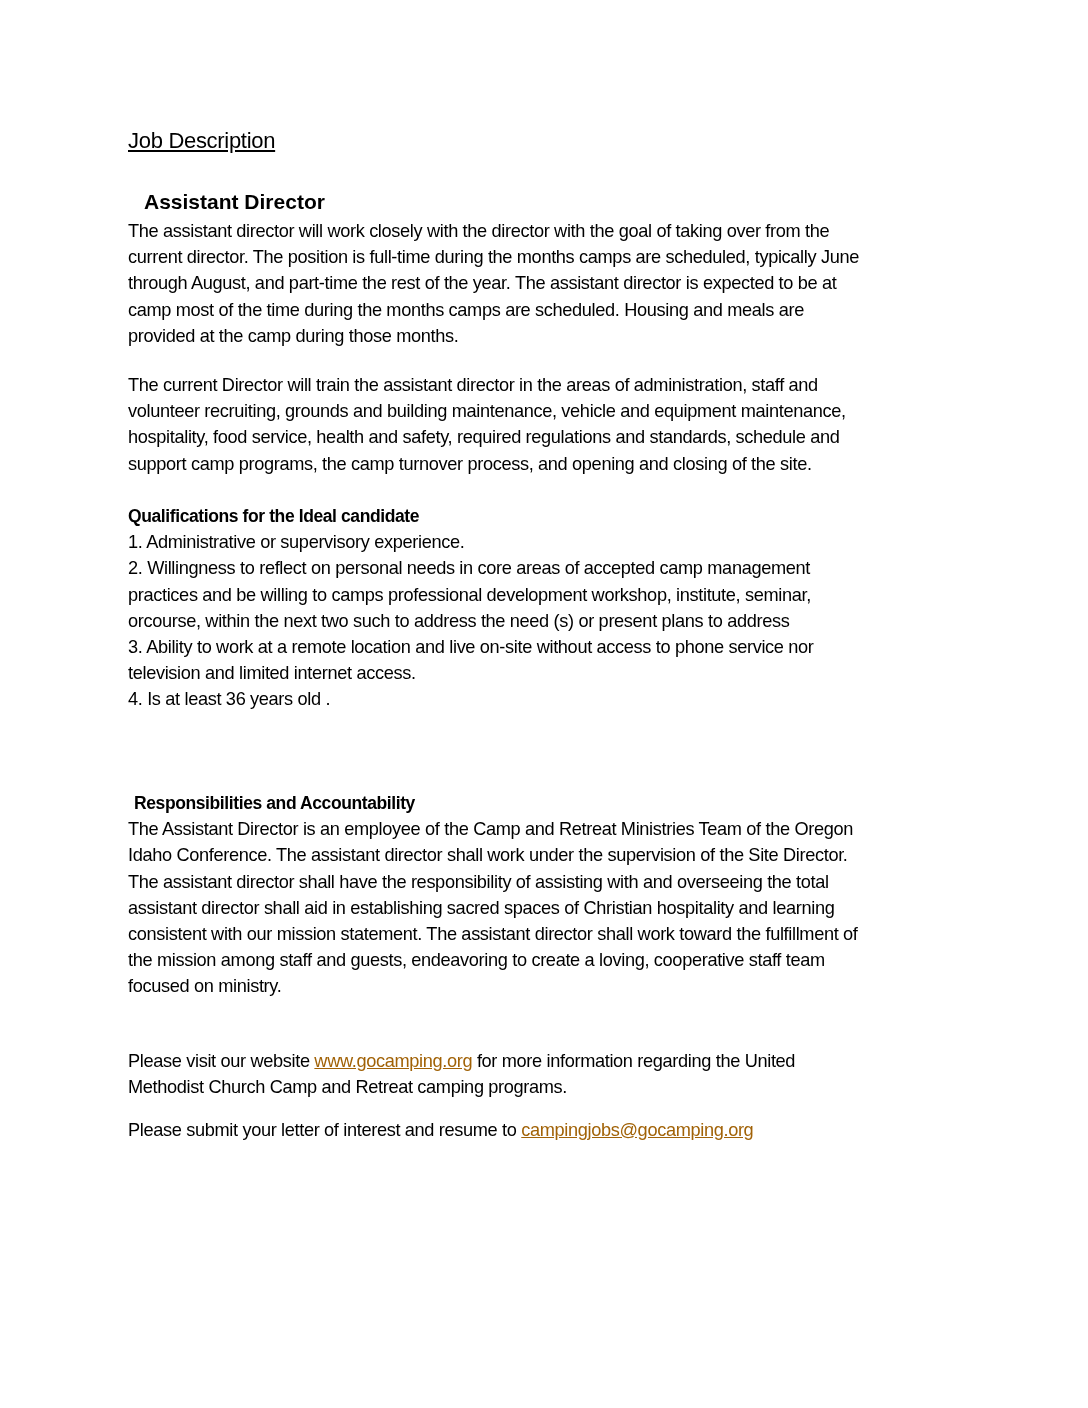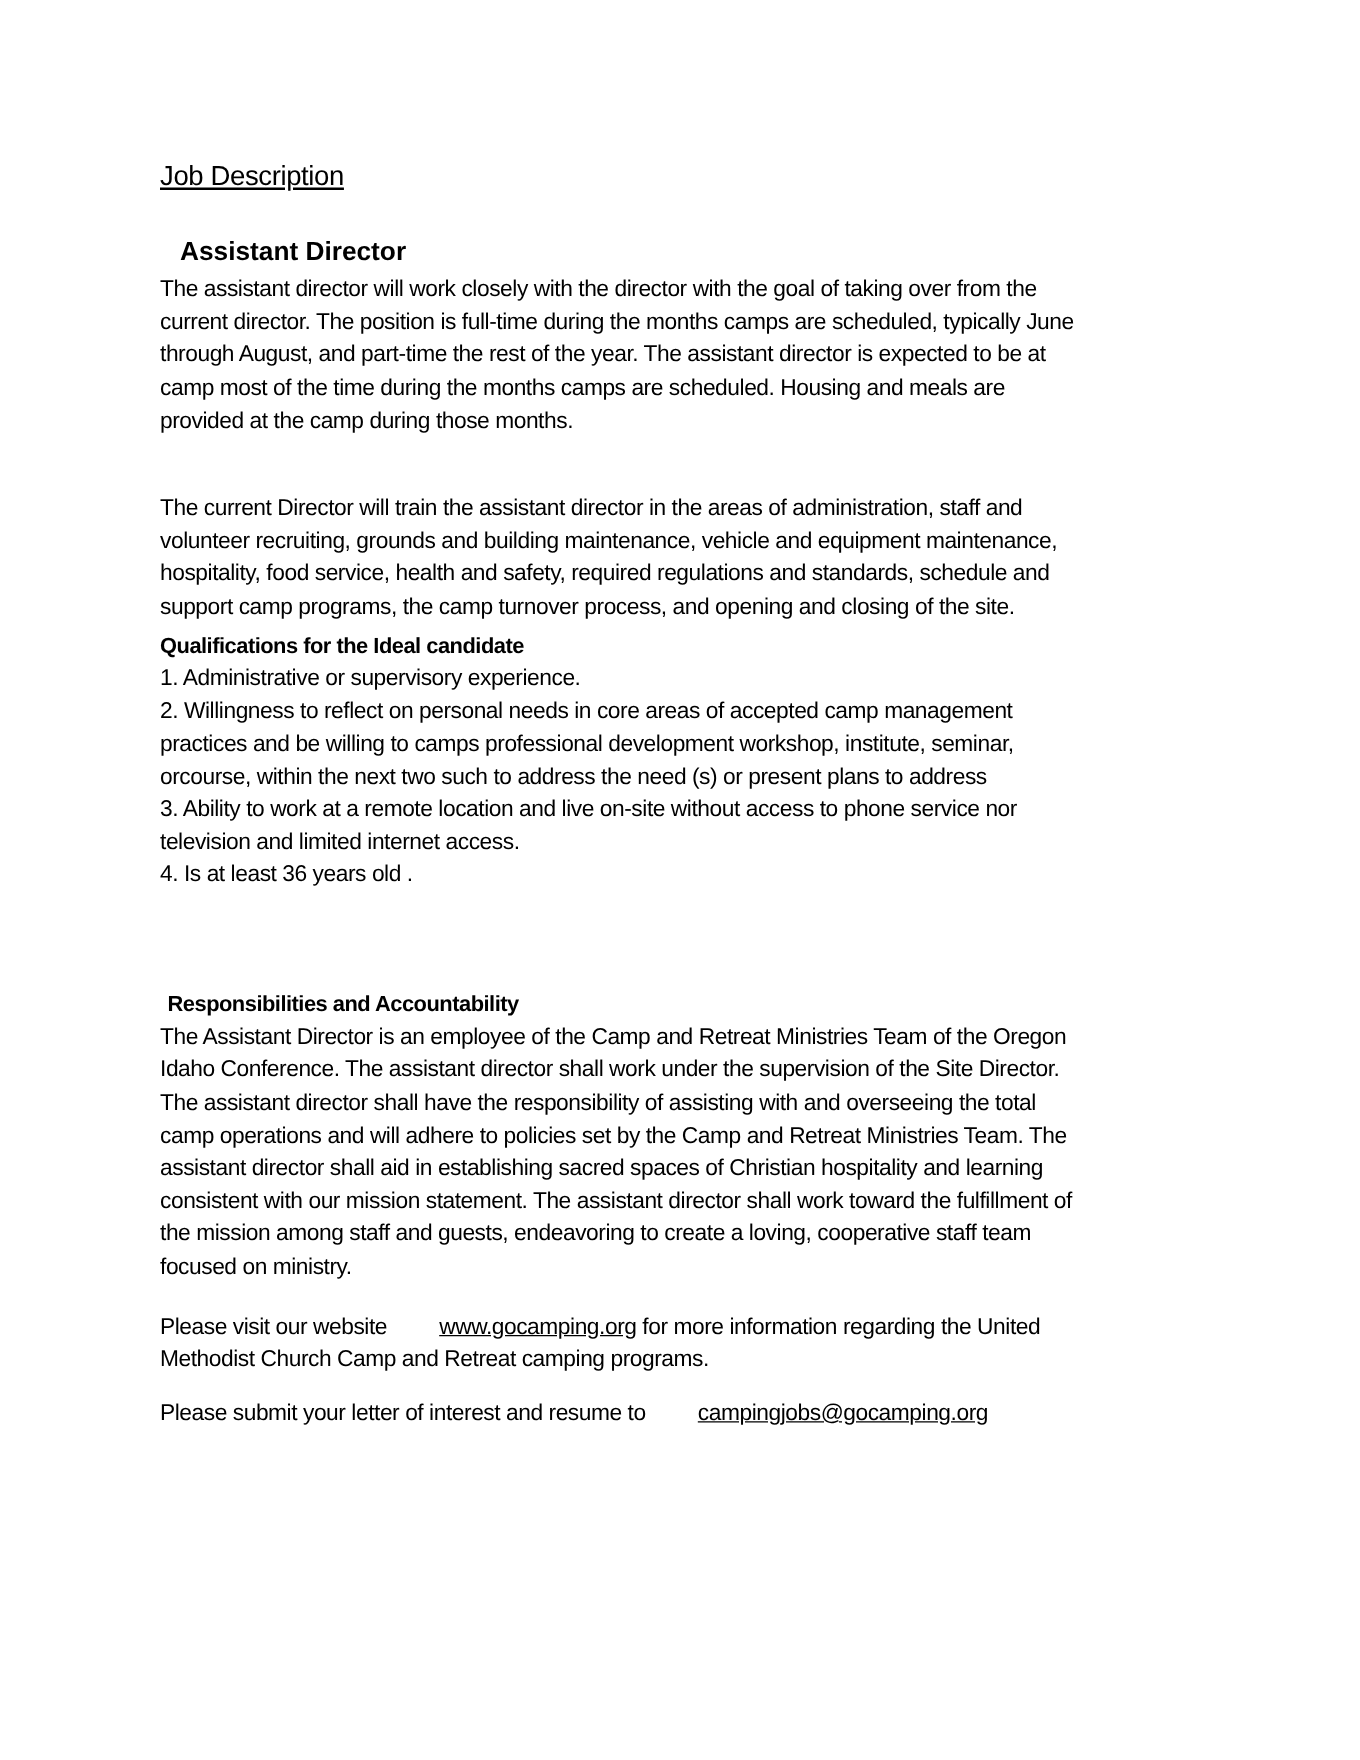--- a/index.html
+++ b/index.html
@@ -49,31 +49,30 @@
       display: block;
       white-space: nowrap;
       height: 26.2px;
     }
     .sub-heading {
       font-weight: bold;
       font-size: 17.5px;
       letter-spacing: -0.4px;
     }
     .para1 { top: 218px; }
-    .para2 { top: 372px; margin-top: 21px; }
+    .para2 { top: 372px; }
     .quals { top: 503px; }
     .quals .line.gap-after { margin-bottom: 1px; }
     .resp { top: 764px; }
     .resp .sub-heading { padding-left: 6px; margin-top: 26px; }
     .footer1 { top: 1048px; }
     .footer2 { top: 1117px; }
     a.link {
-      color: #000000;
+      color: #a16207;
       text-decoration: underline;
-      margin-left: 37px;
     }
   </style>
 </head>
 <body>
 
 <div class="page">
 
   <div class="doc-title">Job Description</div>
 
   <div class="job-title">Assistant Director</div>
@@ -102,21 +101,20 @@
     <span class="line">3. Ability to work at a remote location and live on-site without access to phone service nor</span>
     <span class="line">television and limited internet access.</span>
     <span class="line">4. Is at least 36 years old .</span>
   </div>
 
   <div class="lines resp">
     <span class="line sub-heading">Responsibilities and Accountability</span>
     <span class="line">The Assistant Director is an employee of the Camp and Retreat Ministries Team of the Oregon</span>
     <span class="line">Idaho Conference. The assistant director shall work under the supervision of the Site Director.</span>
     <span class="line">The assistant director shall have the responsibility of assisting with and overseeing the total</span>
-    <span class="line">camp operations and will adhere to policies set by the Camp and Retreat Ministries Team. The</span>
     <span class="line">assistant director shall aid in establishing sacred spaces of Christian hospitality and learning</span>
     <span class="line">consistent with our mission statement. The assistant director shall work toward the fulfillment of</span>
     <span class="line">the mission among staff and guests, endeavoring to create a loving, cooperative staff team</span>
     <span class="line">focused on ministry.</span>
   </div>
 
   <div class="lines footer1">
     <span class="line"><span>Please visit our website </span><a class="link">www.gocamping.org</a><span> for more information regarding the United</span></span>
     <span class="line">Methodist Church Camp and Retreat camping programs.</span>
   </div>

